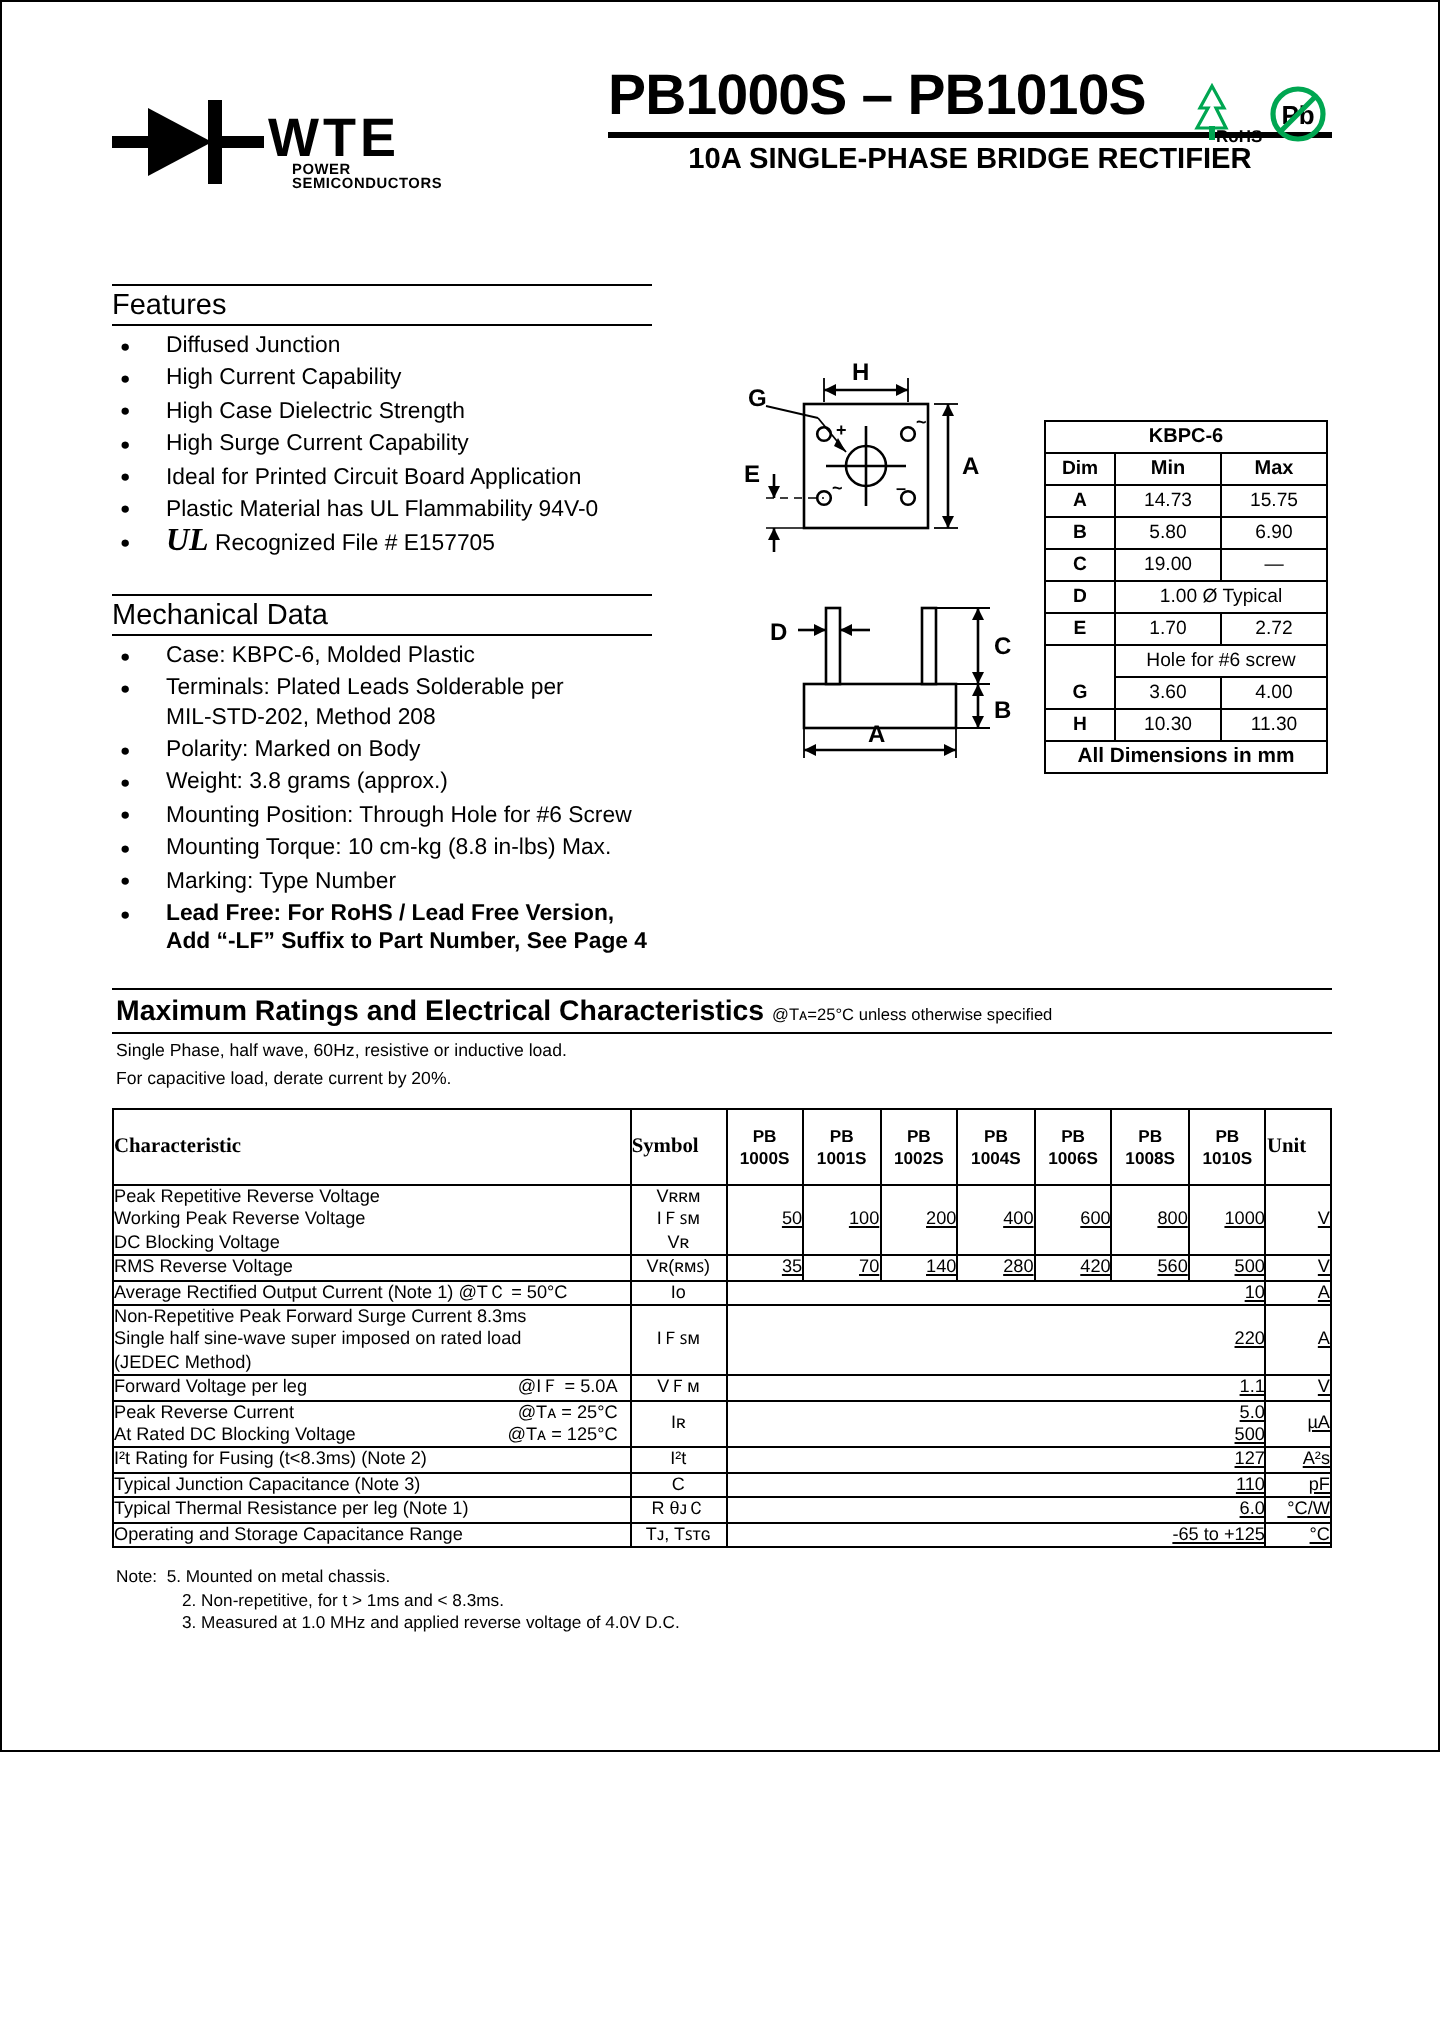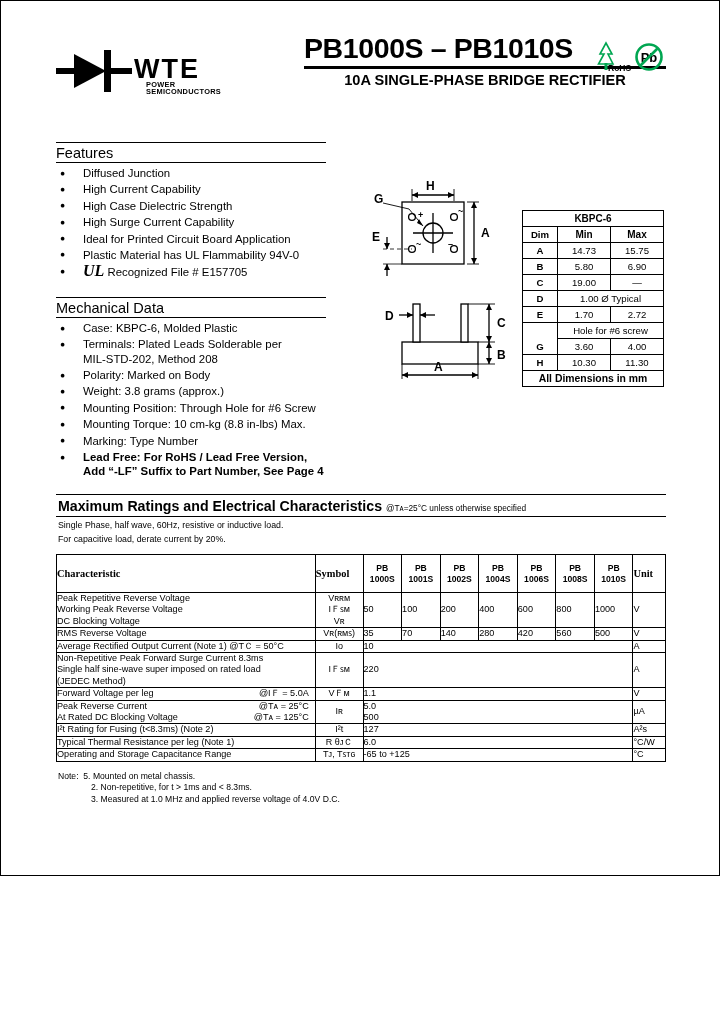--- a/index.html
+++ b/index.html
@@ -55,21 +55,21 @@
   table.main{border-collapse:collapse;width:610px;font-size:8.9px;margin-top:9px;table-layout:fixed;}
   table.main td,table.main th{border:1px solid #000;padding:0;}
   .cchar{width:255px;}
   .csym{width:47px;}
   .cpn{width:38px;}
   .cunit{width:32px;}
   th.hc{font-weight:bold;font-size:10.4px;text-align:left;height:37px;vertical-align:middle;font-family:Liberation Serif, serif;}
   th.pn{font-weight:bold;font-size:8.6px;line-height:10.5px;text-align:center;vertical-align:middle;}
   td.char{padding:4px 4px 4px 6px;font-size:9.1px;line-height:11.4px;vertical-align:middle;}
   td.sym{text-align:center;font-size:9px;line-height:11.4px;vertical-align:middle;}
-  td.val{text-align:left;font-size:9.1px;line-height:11.4px;vertical-align:middle;}
+  td.val{text-align:right;font-size:9.1px;line-height:11.4px;vertical-align:middle;text-decoration:underline;}
   .atcond{float:right;margin-right:6px;}
   .notes{font-size:8.6px;line-height:11.4px;margin-top:9px;padding-left:2px;}
   .notes .n1{padding-left:0;}
   .notes .ni{padding-left:33px;}
 
   
   .footer{position:absolute;left:42px;top:947px;width:610px;}
   .f-rule{border-top:2.2px solid #000;}
   .f-row{position:relative;height:16px;font-size:9px;padding-top:5px;}
   .f-l{position:absolute;left:0;top:5px;}
@@ -394,20 +394,26 @@
         <td class="val">µA</td>
       </tr>
 
       <tr>
         <td class="char">I²t Rating for Fusing (t&lt;8.3ms) (Note 2)</td>
         <td class="sym">I²t</td>
         <td class="val" colspan="7">127</td>
         <td class="val">A²s</td>
       </tr>
 
+      <tr>
+        <td class="char">Typical Junction Capacitance (Note 3)</td>
+        <td class="sym">C</td>
+        <td class="val" colspan="7">110</td>
+        <td class="val">pF</td>
+      </tr>
 
       <tr>
         <td class="char">Typical Thermal Resistance per leg (Note 1)</td>
         <td class="sym">R θᴊＣ</td>
         <td class="val" colspan="7">6.0</td>
         <td class="val">°C/W</td>
       </tr>
 
       <tr>
         <td class="char">Operating and Storage Capacitance Range</td>

